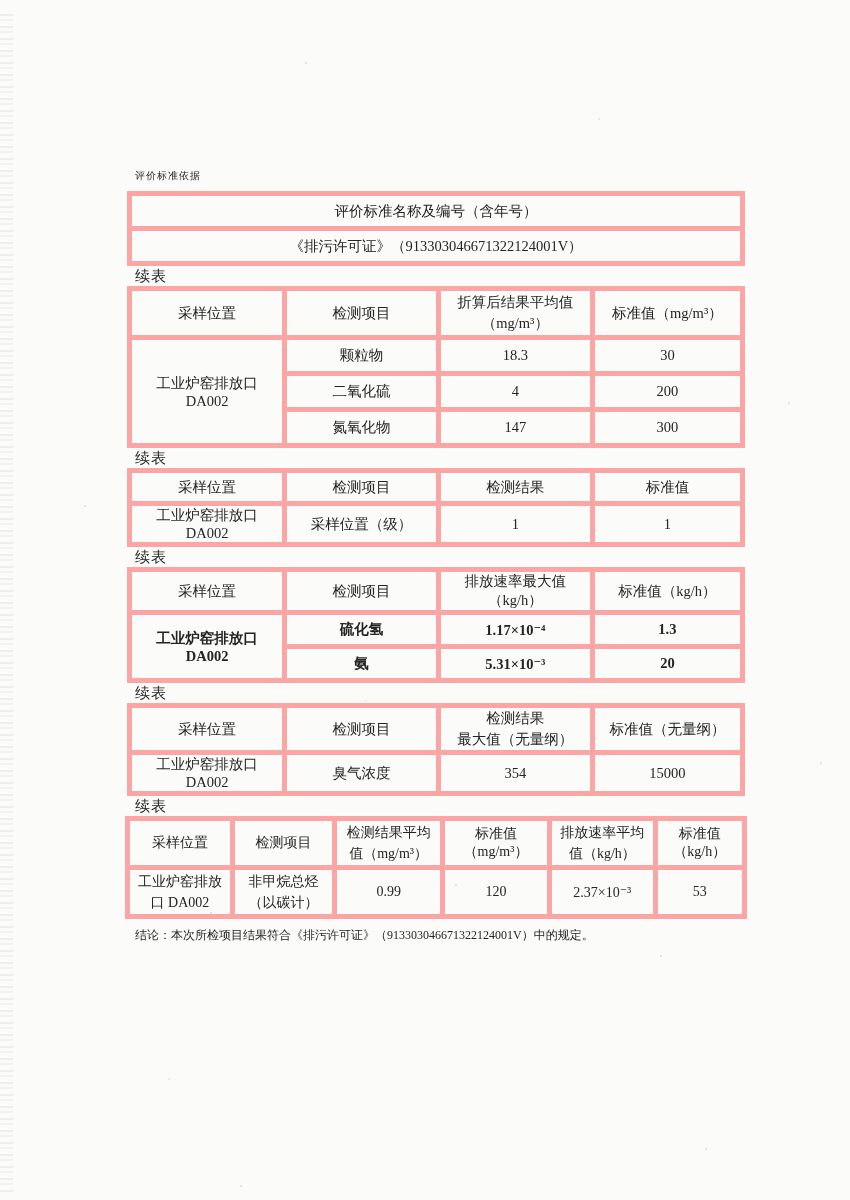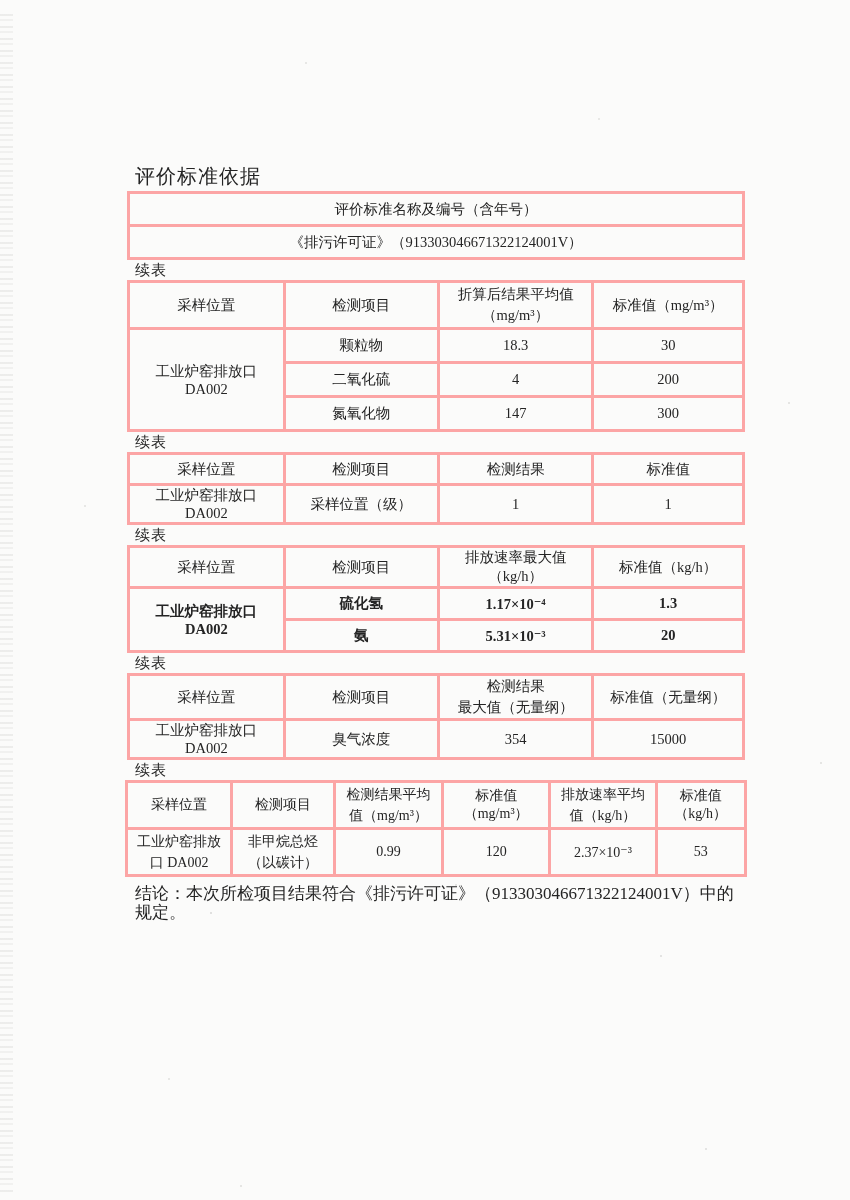--- a/index.html
+++ b/index.html
@@ -50,39 +50,39 @@
       240px 1185px 0 rgba(120,120,115,0.16);
     pointer-events: none;
   }
   .content {
     position: absolute;
     left: 127px;
     top: 167px;
     width: 618px;
   }
   .section-title {
-    font-size: 20px;
+    font-size: 10px;
     line-height: 18px;
     margin: 0 0 6px 8px;
     letter-spacing: 1px;
   }
   .cont-label {
     font-size: 15px;
     line-height: 15px;
     margin: 3px 0 2px 8px;
     letter-spacing: 1px;
   }
   table {
     border-collapse: collapse;
     width: 100%;
     table-layout: fixed;
     border: 2px solid #2f2e2c;
   }
   td {
-    border: 3px solid #fca5a5;
+    border: 5px solid #fca5a5;
     text-align: center;
     vertical-align: middle;
     font-size: 14.5px;
     padding: 0 3px;
     overflow: hidden;
   }
   .ln { display: block; line-height: 21px; }
   .t1 td { height: 30px; }
   .t2 .hdr td { height: 44px; }
   .t2 .row td { height: 31px; }
@@ -90,21 +90,21 @@
   .t3 .row td { height: 36px; }
   .t4 .hdr td { height: 29px; }
   .t4 .row td { height: 29px; font-weight: bold; }
   .t5 .hdr td { height: 42px; }
   .t5 .row td { height: 29px; }
   .t6 { width: 100.6%; margin-left: -2px; }
   .t6 .hdr td { height: 44px; }
   .t6 .row td { height: 44px; }
   .t6 td { font-size: 14px; }
   .conclusion {
-    font-size: 17px;
+    font-size: 12px;
     line-height: 19px;
     margin: 7px 0 0 8px;
   }
 </style>
 </head>
 <body>
 
 <div class="scan-edge"></div>
 <div class="specks"></div>
 

